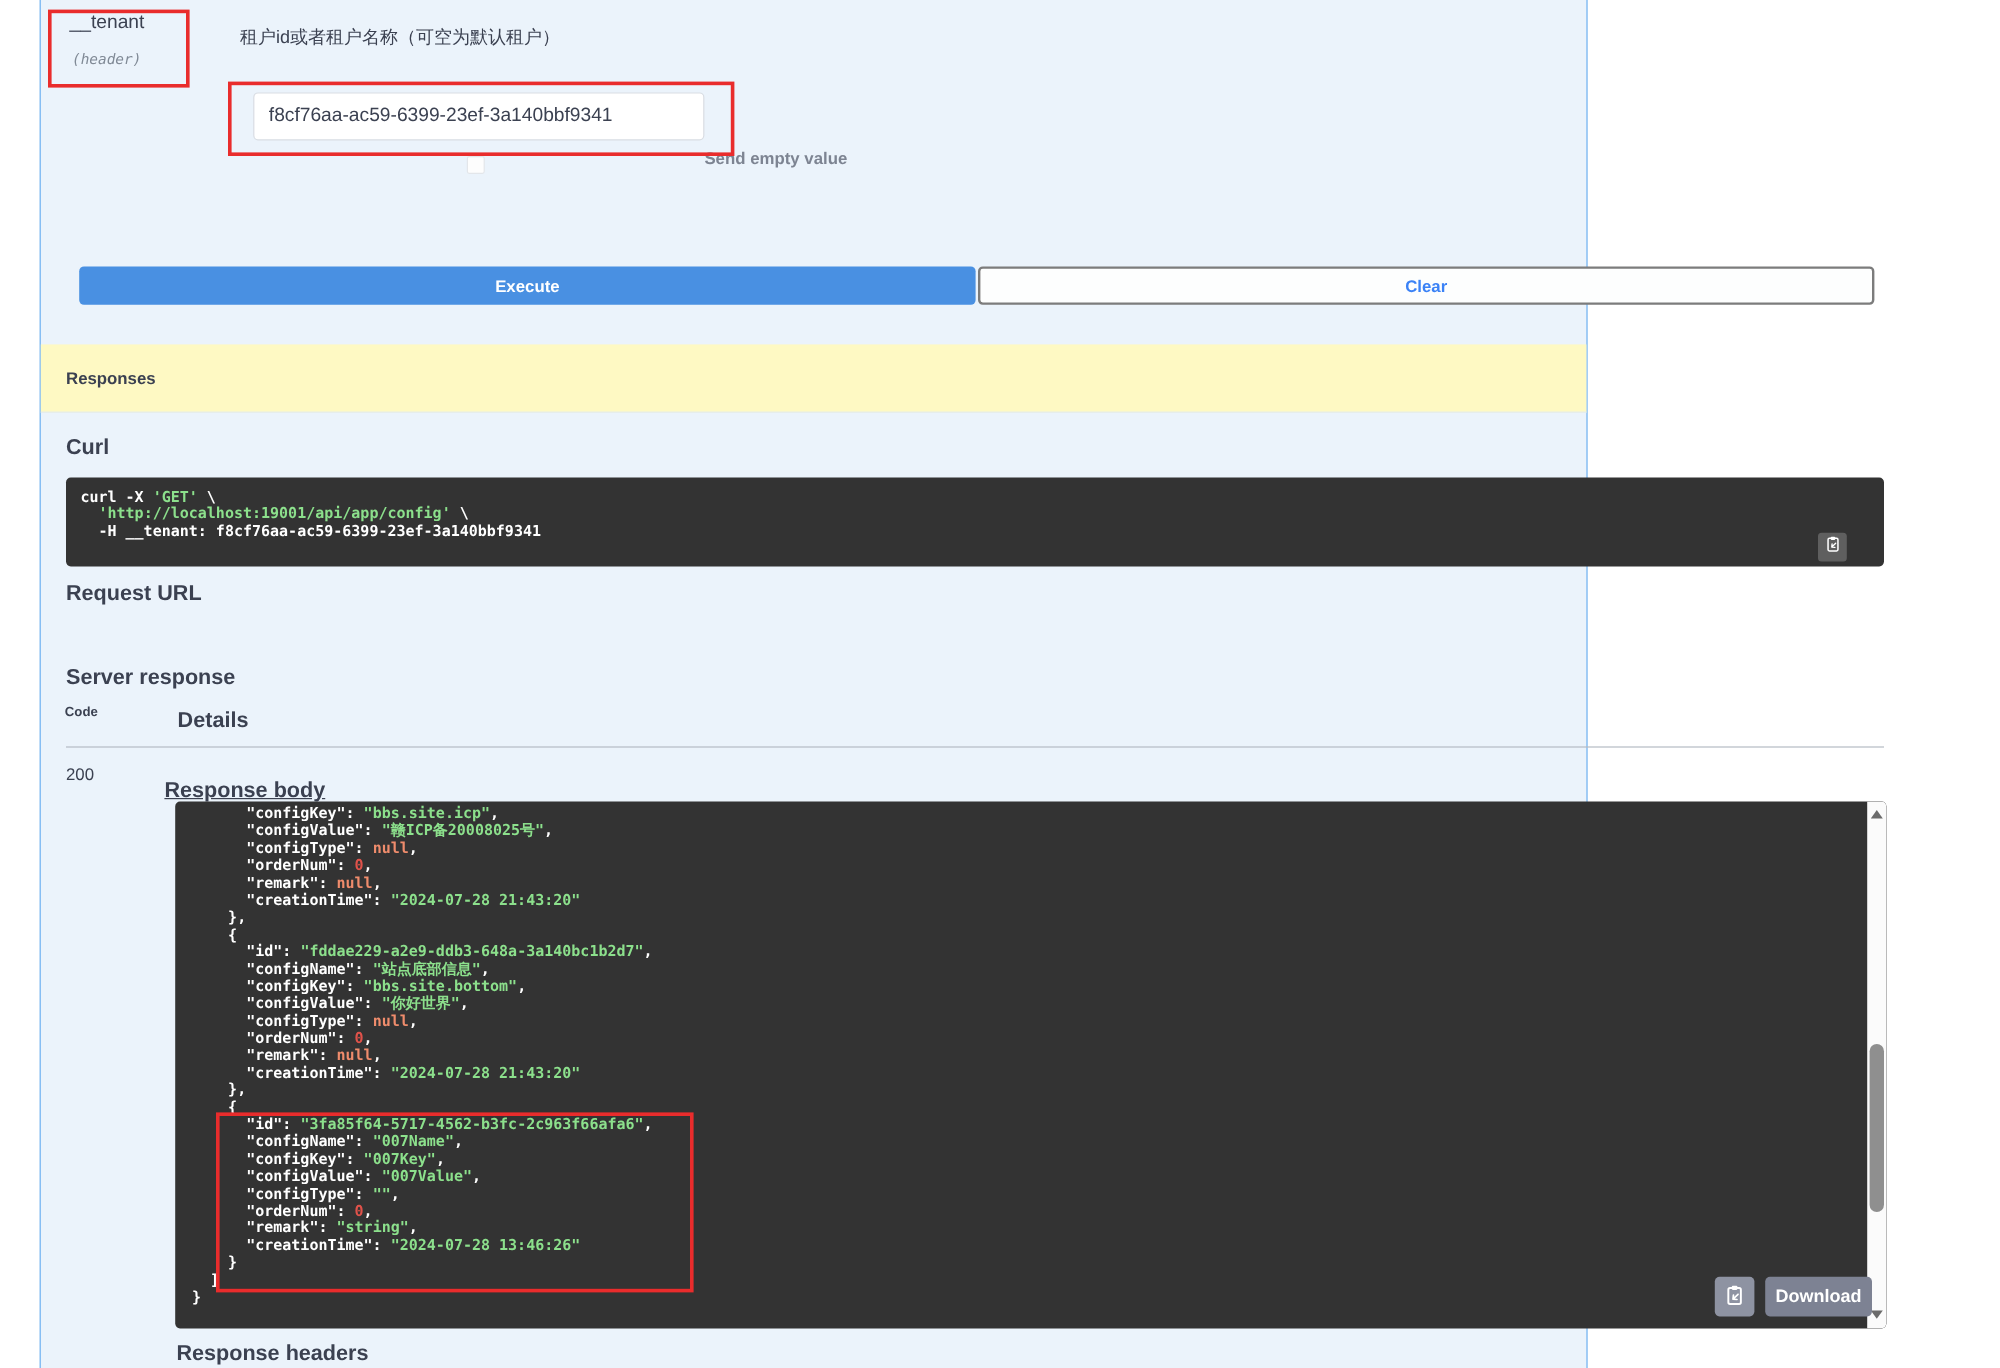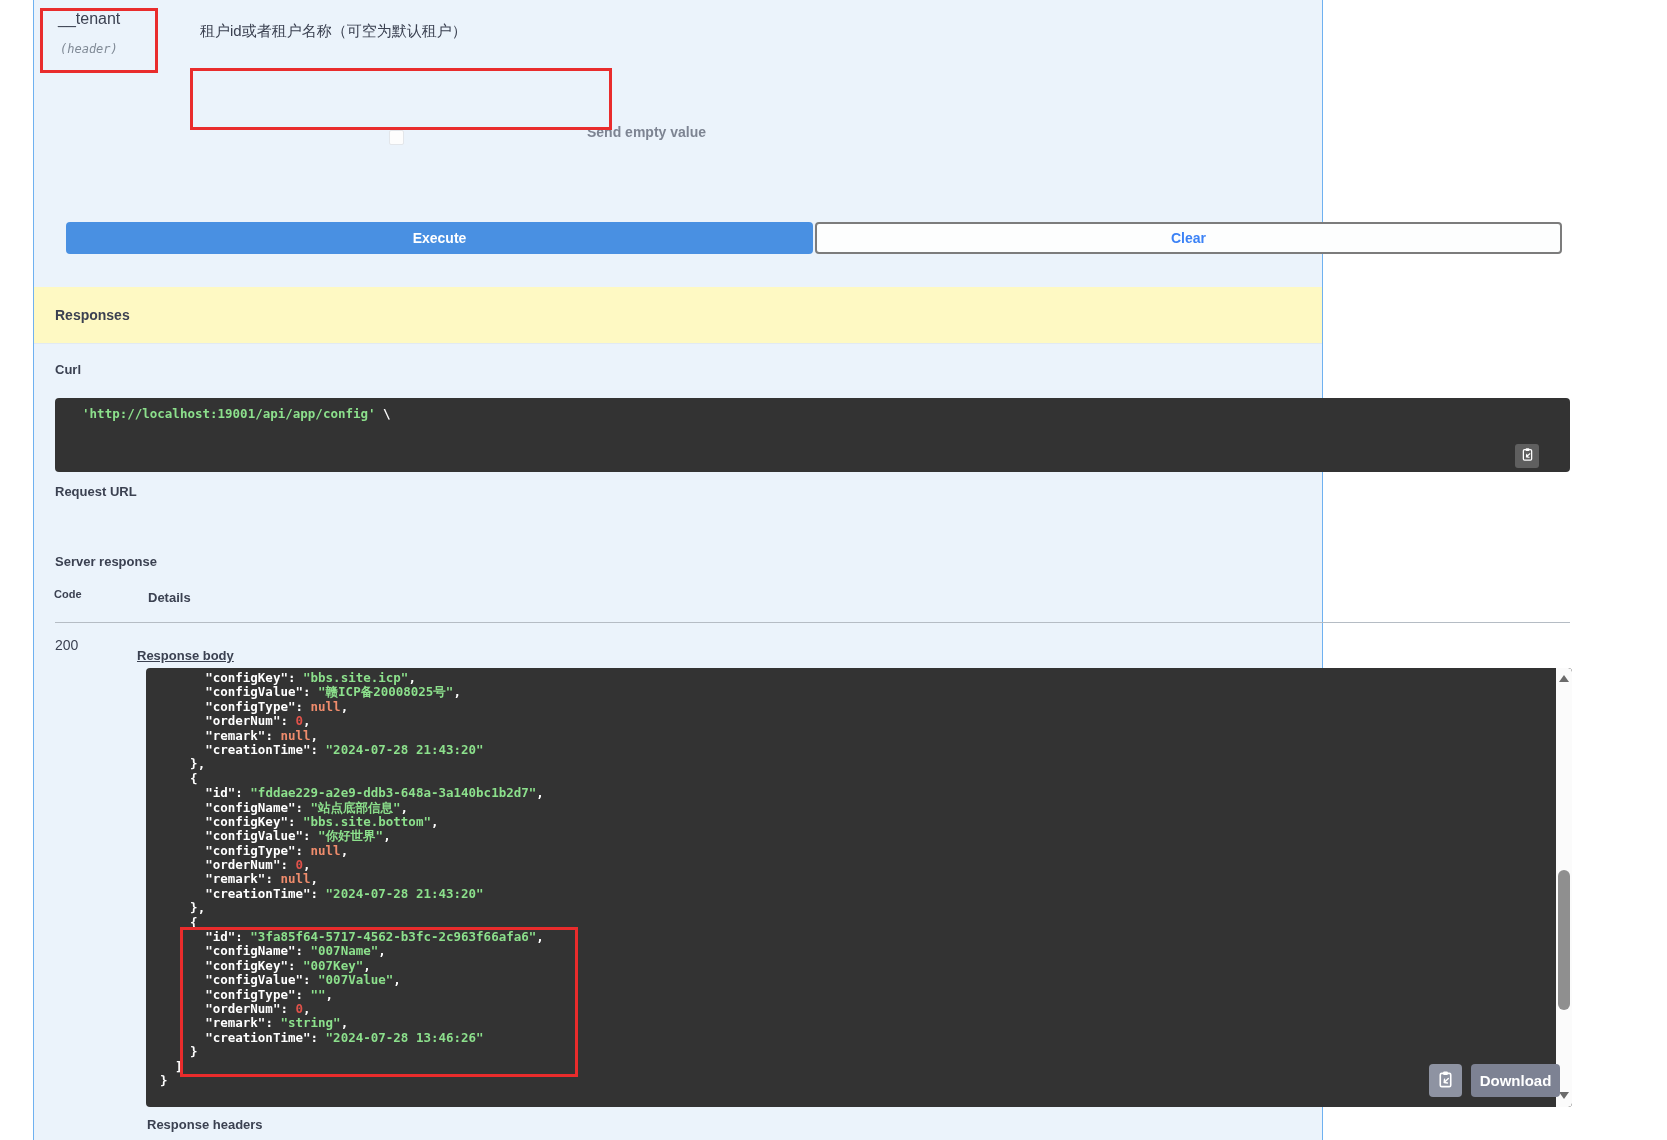--- a/index.html
+++ b/index.html
@@ -2,21 +2,21 @@
 <html><head>
 <meta charset="utf-8">
 <style>
   html,body{margin:0;padding:0;background:#fff;}
   .page{position:relative;width:1667px;height:1140px;background:#ffffff;overflow:hidden;
         font-family:"Liberation Sans", sans-serif;color:#3b4151;}
   
   .opblock{position:absolute;left:33px;top:0;width:1290px;height:1140px;background:#ebf3fb;
            border-left:1px solid #6fb1f0;border-right:1px solid #6fb1f0;box-sizing:border-box;}
   .abs{position:absolute;}
-  .lbl{font-weight:bold;font-size:13px;color:#3b4151;}
+  .lbl{font-weight:bold;font-size:18px;color:#3b4151;}
   
   .param-name{font-size:16px;color:#3b4151;}
   .param-in{font-size:12px;font-style:italic;color:#808a96;font-family:"DejaVu Sans Mono",monospace;}
   .param-desc{font-size:15px;color:#3b4151;}
   .tenant-input{position:absolute;left:177px;top:77px;width:376px;height:40px;box-sizing:border-box;
         border:1px solid #d9dde3;border-radius:4px;background:#fff;padding:0 12px;font-size:16px;
         color:#3b4151;font-family:"Liberation Sans",sans-serif;outline:none;}
   .empty-check{position:absolute;left:355px;top:130px;width:13px;height:13px;background:#fdfdfd;
         border:1px solid #e3e6ea;border-radius:2px;}
   .empty-lbl{position:absolute;left:553px;top:124px;font-size:14px;font-weight:bold;color:#7d8492;}
@@ -65,37 +65,40 @@
 </head>
 <body>
 
 <div class="page">
   <div class="opblock">
 
     <div class="abs param-name" style="left:24px;top:10px;">__tenant</div>
     <div class="abs param-in" style="left:26px;top:42px;">(header)</div>
     <div class="abs param-desc" style="left:166px;top:22px;">租户id或者租户名称（可空为默认租户）</div>
 
+    <input class="tenant-input" type="text" value="f8cf76aa-ac59-6399-23ef-3a140bbf9341" style="">
 
     <div class="empty-check"></div>
     <div class="empty-lbl">Send empty value</div>
 
     <div class="redbox" style="left:6px;top:8px;width:118px;height:65px;"></div>
     <div class="redbox" style="left:156px;top:68px;width:422px;height:62px;"></div>
 
     <button class="btn btn-execute">Execute</button>
     <button class="btn btn-clear">Clear</button>
 
     <div class="resp-band">
       <span class="lbl">Responses</span>
     </div>
 
     <div class="abs lbl" style="left:21px;top:362px;">Curl</div>
     <div class="codeblock curl-block">
+        <div class="code-line"><span class="tok-p">curl -X </span><span class="tok-s">'GET'</span><span class="tok-p"> \</span></div>
         <div class="code-line"><span class="tok-p">  </span><span class="tok-s">'http://localhost:19001/api/app/config'</span><span class="tok-p"> \</span></div>
+        <div class="code-line"><span class="tok-p">  -H __tenant: f8cf76aa-ac59-6399-23ef-3a140bbf9341</span></div>
       </div>
     <div class="copy-btn copy-curl">
       <span>
         <svg width="15" height="15" viewBox="0 0 20 20">
           <rect x="4.5" y="3.5" width="11" height="14" rx="1.5" fill="none" stroke="#fff" stroke-width="1.7"></rect>
           <rect x="7.5" y="1.6" width="5" height="3.6" rx="1" fill="#fff"></rect>
           <path d="M13 9 L8.6 13.2 M8.6 13.2 l3.5 0.4 M8.6 13.2 l0.4 -3.5" stroke="#fff" stroke-width="1.5" fill="none" stroke-linecap="round"></path>
         </svg>
       </span>
     </div>

